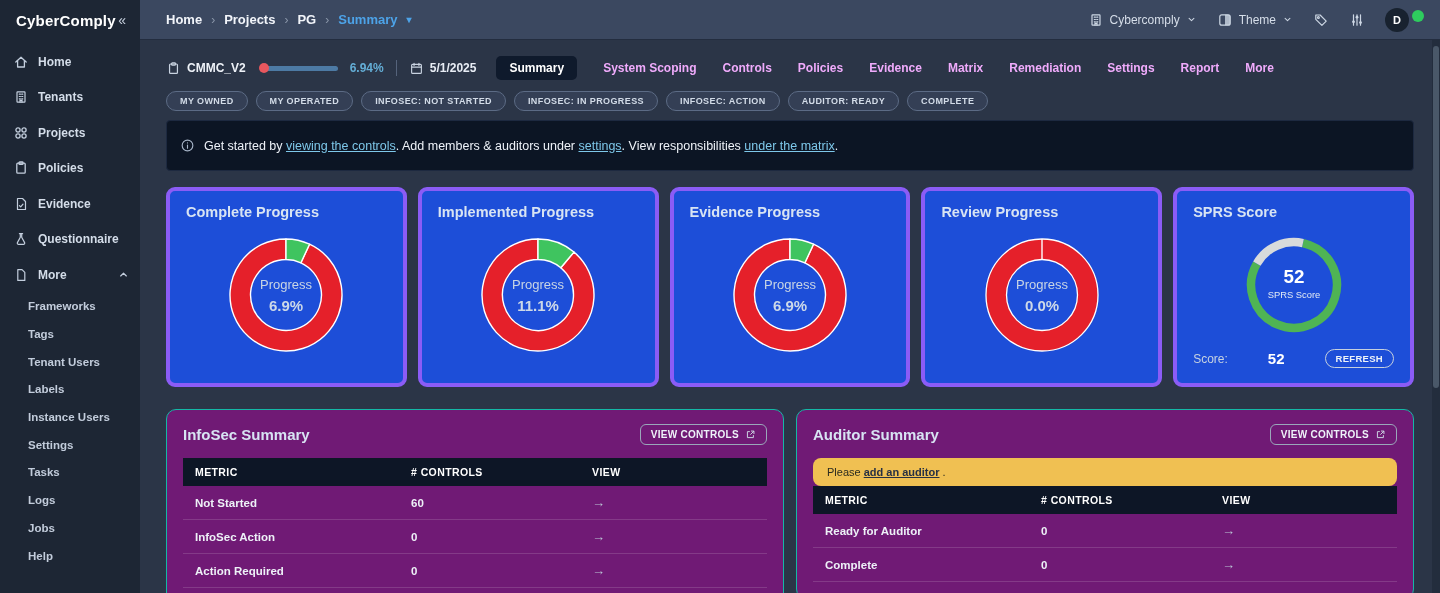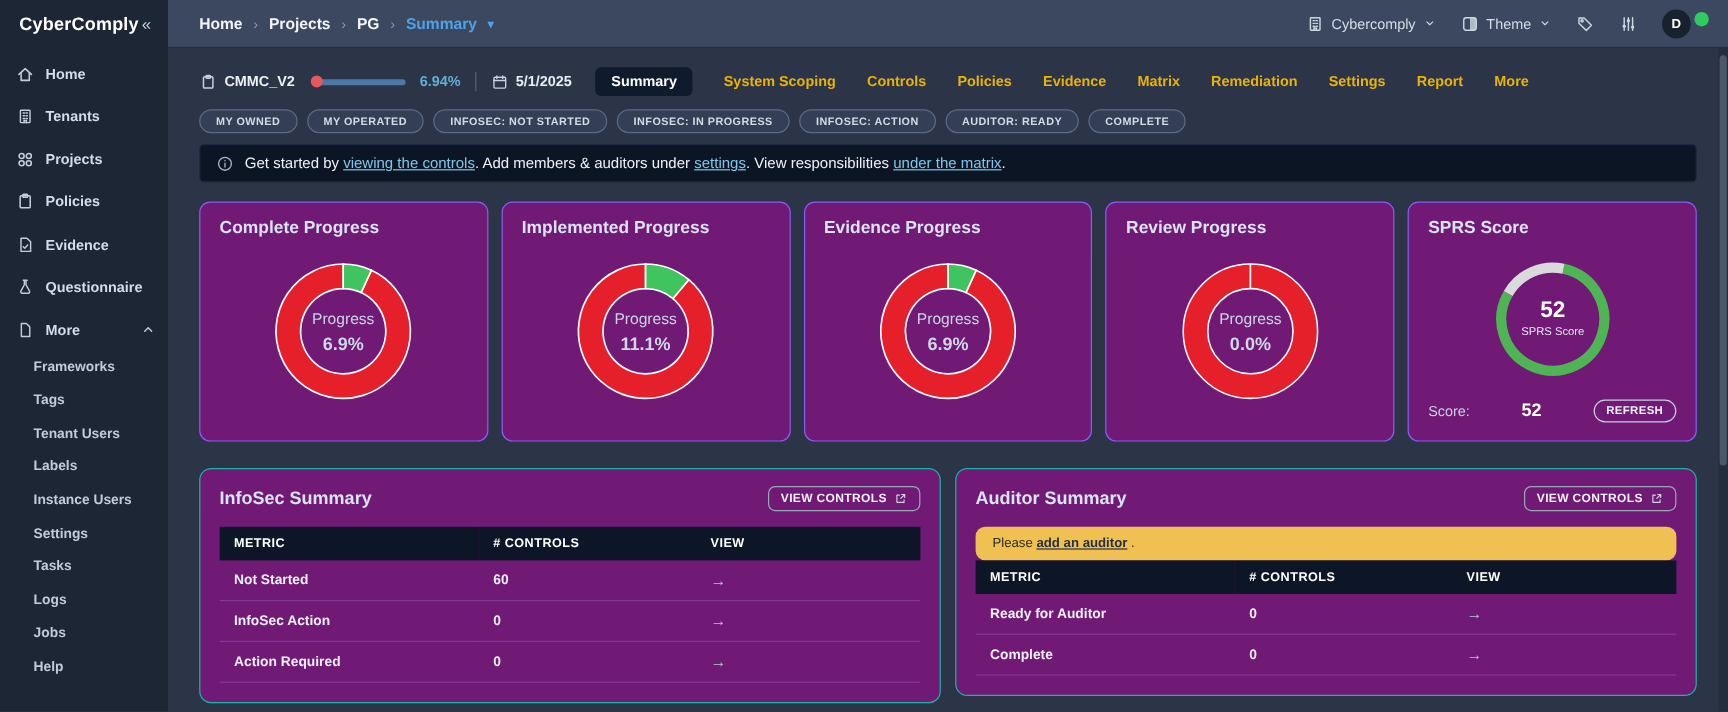--- a/index.html
+++ b/index.html
@@ -44,37 +44,37 @@
   .project-bar { margin-top:16px; display:flex; align-items:center; gap:12px; height:24px; }
   .proj-name { display:flex; align-items:center; gap:6px; font-size:12px; font-weight:bold; color:#eef2f8; cursor:pointer; }
   .proj-name .icon, .proj-date .icon { width:15px; height:15px; display:inline-flex; color:#c9d3e1; }
   .proj-name .icon svg, .proj-date .icon svg { width:15px; height:15px; }
   .proj-progress { position:relative; width:78px; height:5px; background:#4d7aa4; border-radius:3px; margin-left:2px; }
   .proj-knob { position:absolute; left:-1px; top:-2.5px; width:10px; height:10px; border-radius:50%; background:#e8575e; }
   .proj-pct { color:#64aed6; font-size:12px; font-weight:bold; }
   .vdiv { width:1px; height:16px; background:#55637b; }
   .proj-date { display:flex; align-items:center; gap:6px; font-size:12px; font-weight:bold; color:#e8edf5; cursor:pointer; }
   .tabs { display:flex; align-items:center; gap:26px; margin-left:8px; }
-  .tab { font-size:12px; font-weight:bold; color:#eab308; cursor:pointer; white-space:nowrap; }
+  .tab { font-size:12px; font-weight:bold; color:#f0abfc; cursor:pointer; white-space:nowrap; }
   .tab.active { background:#0f1a2c; color:#ffffff; padding:5px 13px; border-radius:5px; }
 
   
   .chips { margin-top:11px; display:flex; gap:8px; }
   .chip { font-size:9px; font-weight:bold; letter-spacing:.4px; color:#d3dce8; background:#343f55; border:1px solid #5c6b85; border-radius:10px; padding:4px 13px; cursor:pointer; white-space:nowrap; }
 
   
-  .banner { margin-top:9px; background:#0c1524; border:1px solid #1d2940; border-radius:4px; height:32px; display:flex; align-items:center; gap:9px; padding:0 13px; }
+  .banner { margin-top:9px; background:#0c1524; border:1px solid #1d2940; border-radius:4px; height:51px; display:flex; align-items:center; gap:9px; padding:0 13px; }
   .banner .icon { width:15px; height:15px; display:inline-flex; color:#a7b5c8; }
   .banner .icon svg { width:15px; height:15px; }
   .banner-text { font-size:12.5px; color:#eef2f8; }
   .banner-text .lnk { color:#7ec8ea; text-decoration:underline; cursor:pointer; }
 
   
   .cards { margin-top:16px; display:grid; grid-template-columns:repeat(5,1fr); gap:11px; }
-  .card { background:#701a75; border:1px solid #8b5cf6; border-radius:9px; height:200px; padding:13px 16px; display:flex; flex-direction:column; }
+  .card { background:#1d4ed8; border:4px solid #8b5cf6; border-radius:9px; height:200px; padding:13px 16px; display:flex; flex-direction:column; }
   .card-title { font-size:14.5px; font-weight:bold; color:#d8e4f3; }
   .donut-wrap { flex:1; display:flex; align-items:center; justify-content:center; }
   .donut-center-label { font-size:13px; fill:#c9d5e4; font-family:"Liberation Sans",sans-serif; }
   .donut-center-value { font-size:15px; font-weight:bold; fill:#cdd9e8; font-family:"Liberation Sans",sans-serif; }
   .sprs-value { font-size:21px; font-weight:bold; fill:#ffffff; font-family:"Liberation Sans",sans-serif; }
   .sprs-label { font-size:10.5px; fill:#e2eaf4; font-family:"Liberation Sans",sans-serif; }
   .sprs-footer { display:flex; align-items:center; justify-content:space-between; gap:8px; padding-bottom:2px; }
   .score-label { font-size:12px; color:#c6d2e1; }
   .score-value { font-size:15px; font-weight:bold; color:#ffffff; }
   .refresh-btn { background:transparent; border:1px solid #c5d0de; border-radius:11px; color:#eef3f9; font-size:9.5px; font-weight:bold; letter-spacing:.3px; padding:3px 10px; cursor:pointer; font-family:"Liberation Sans",sans-serif; }

